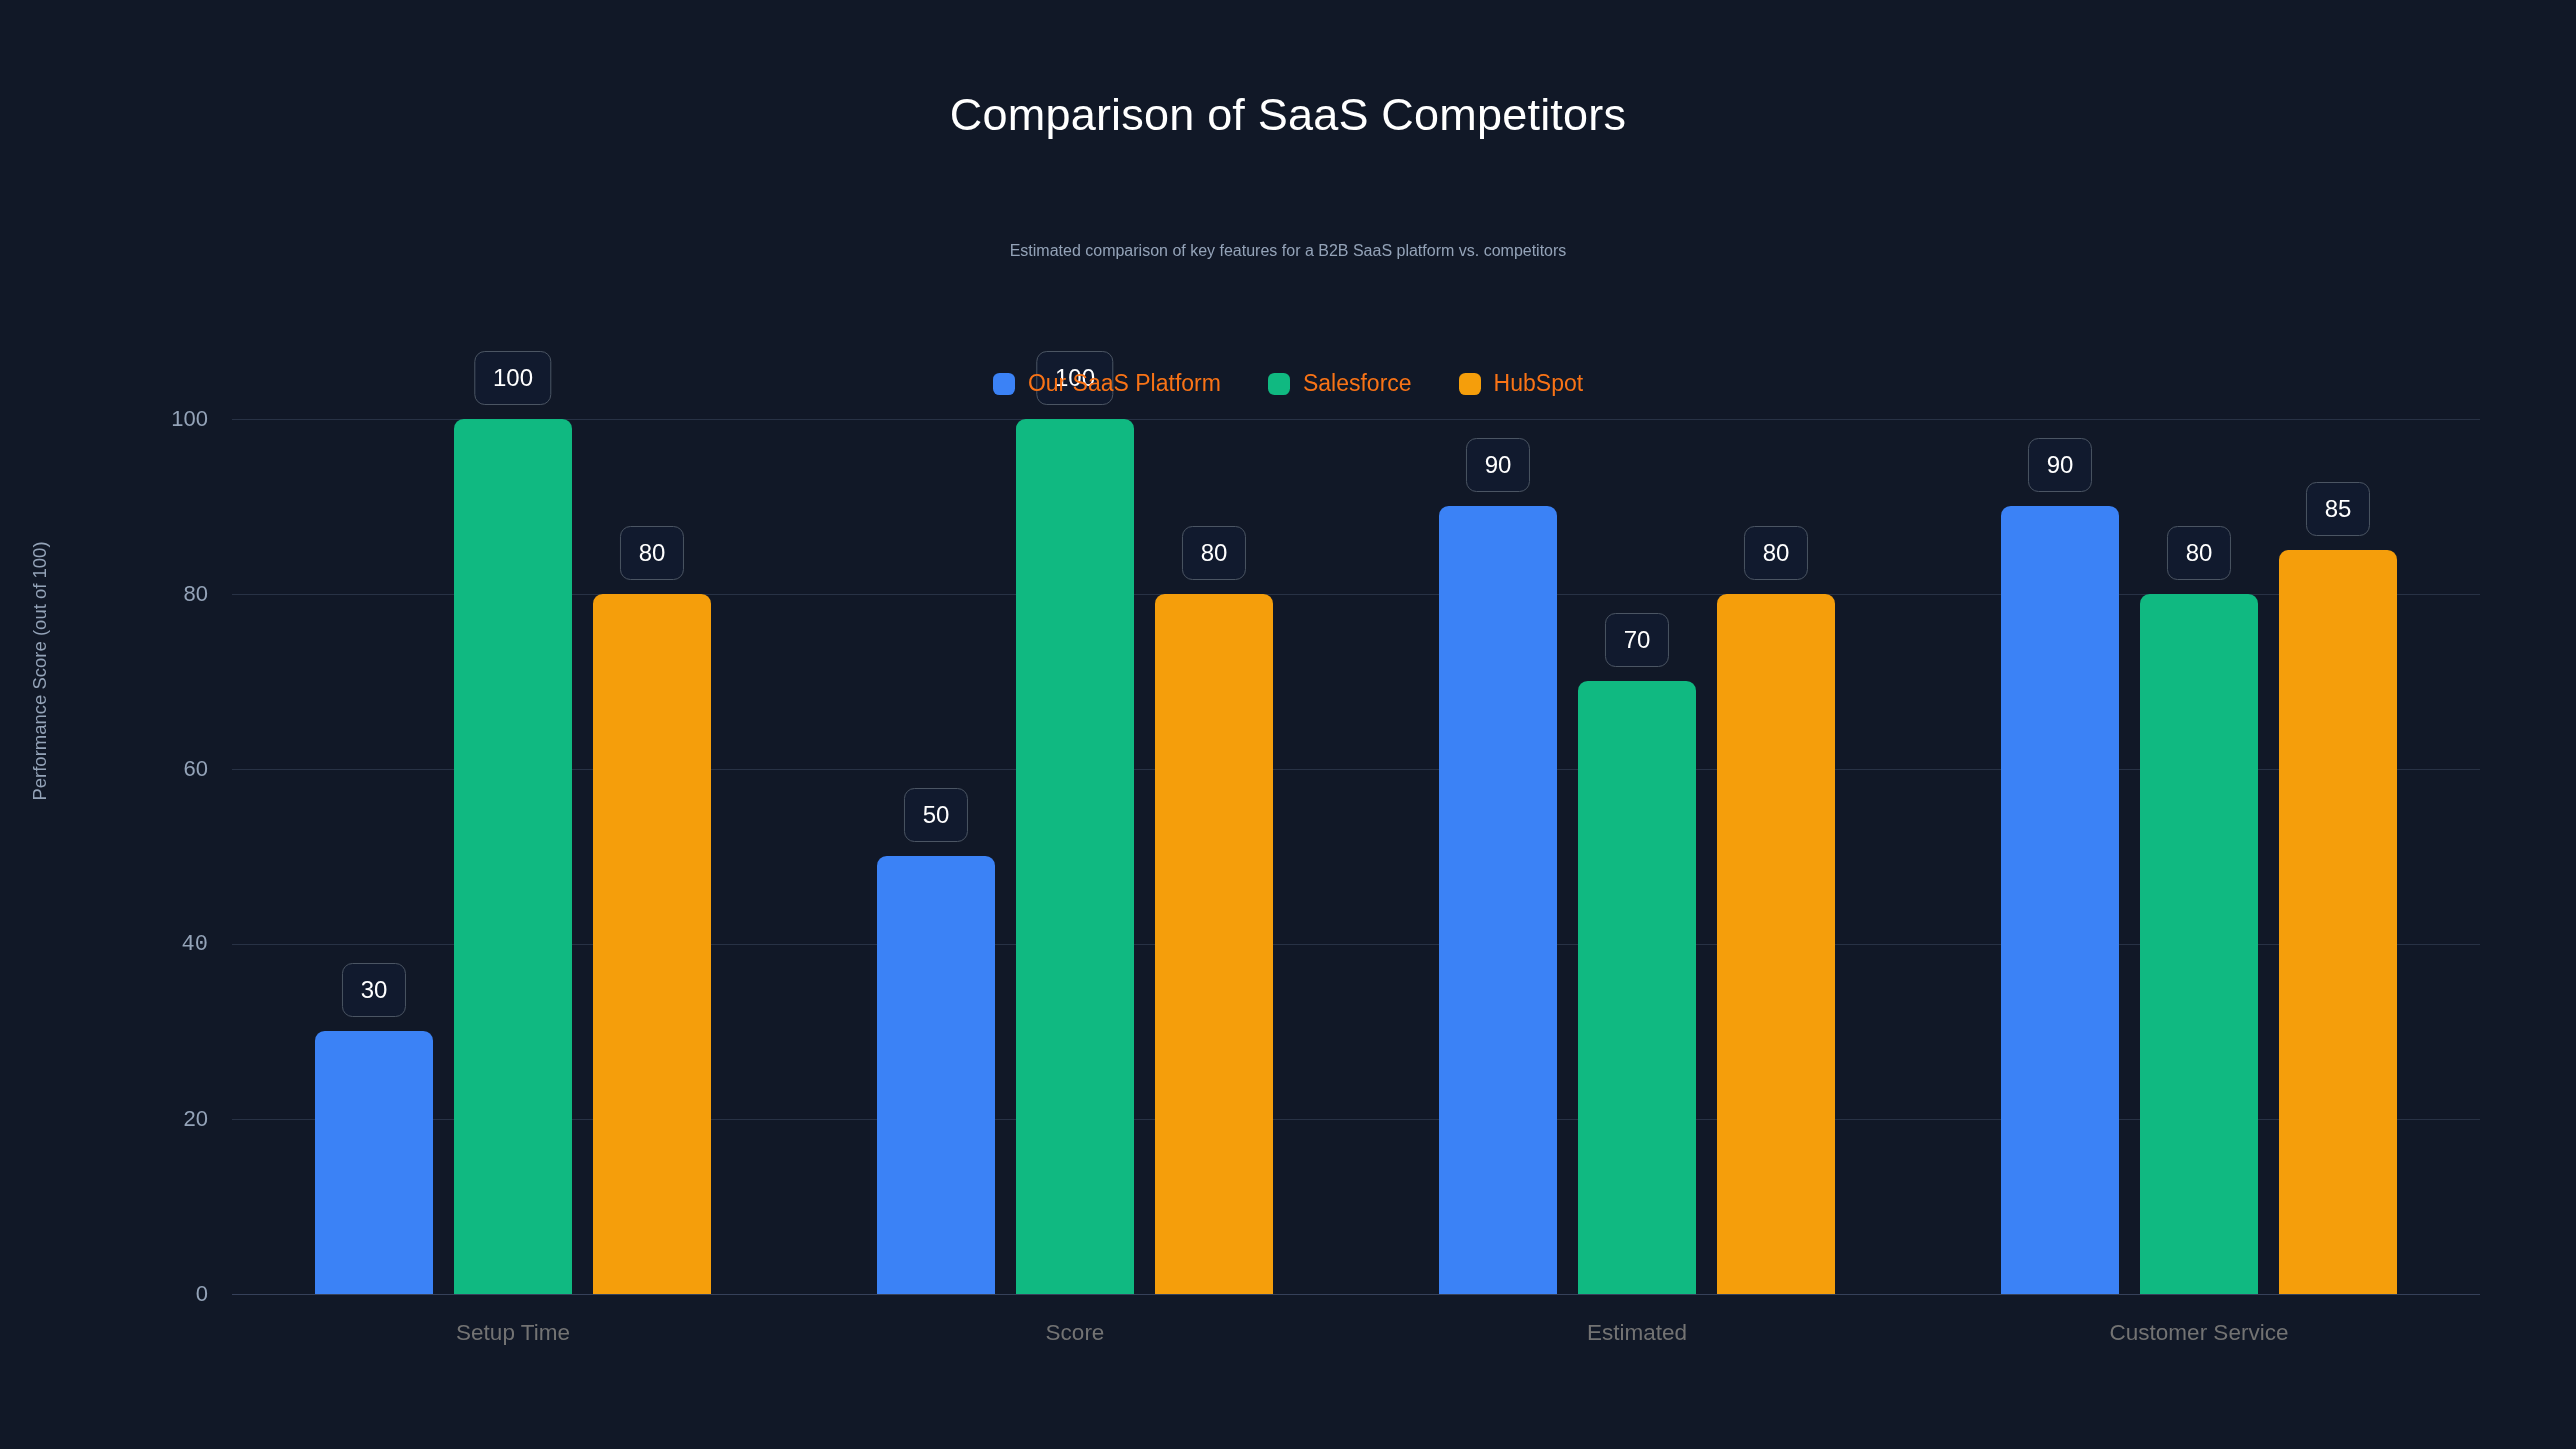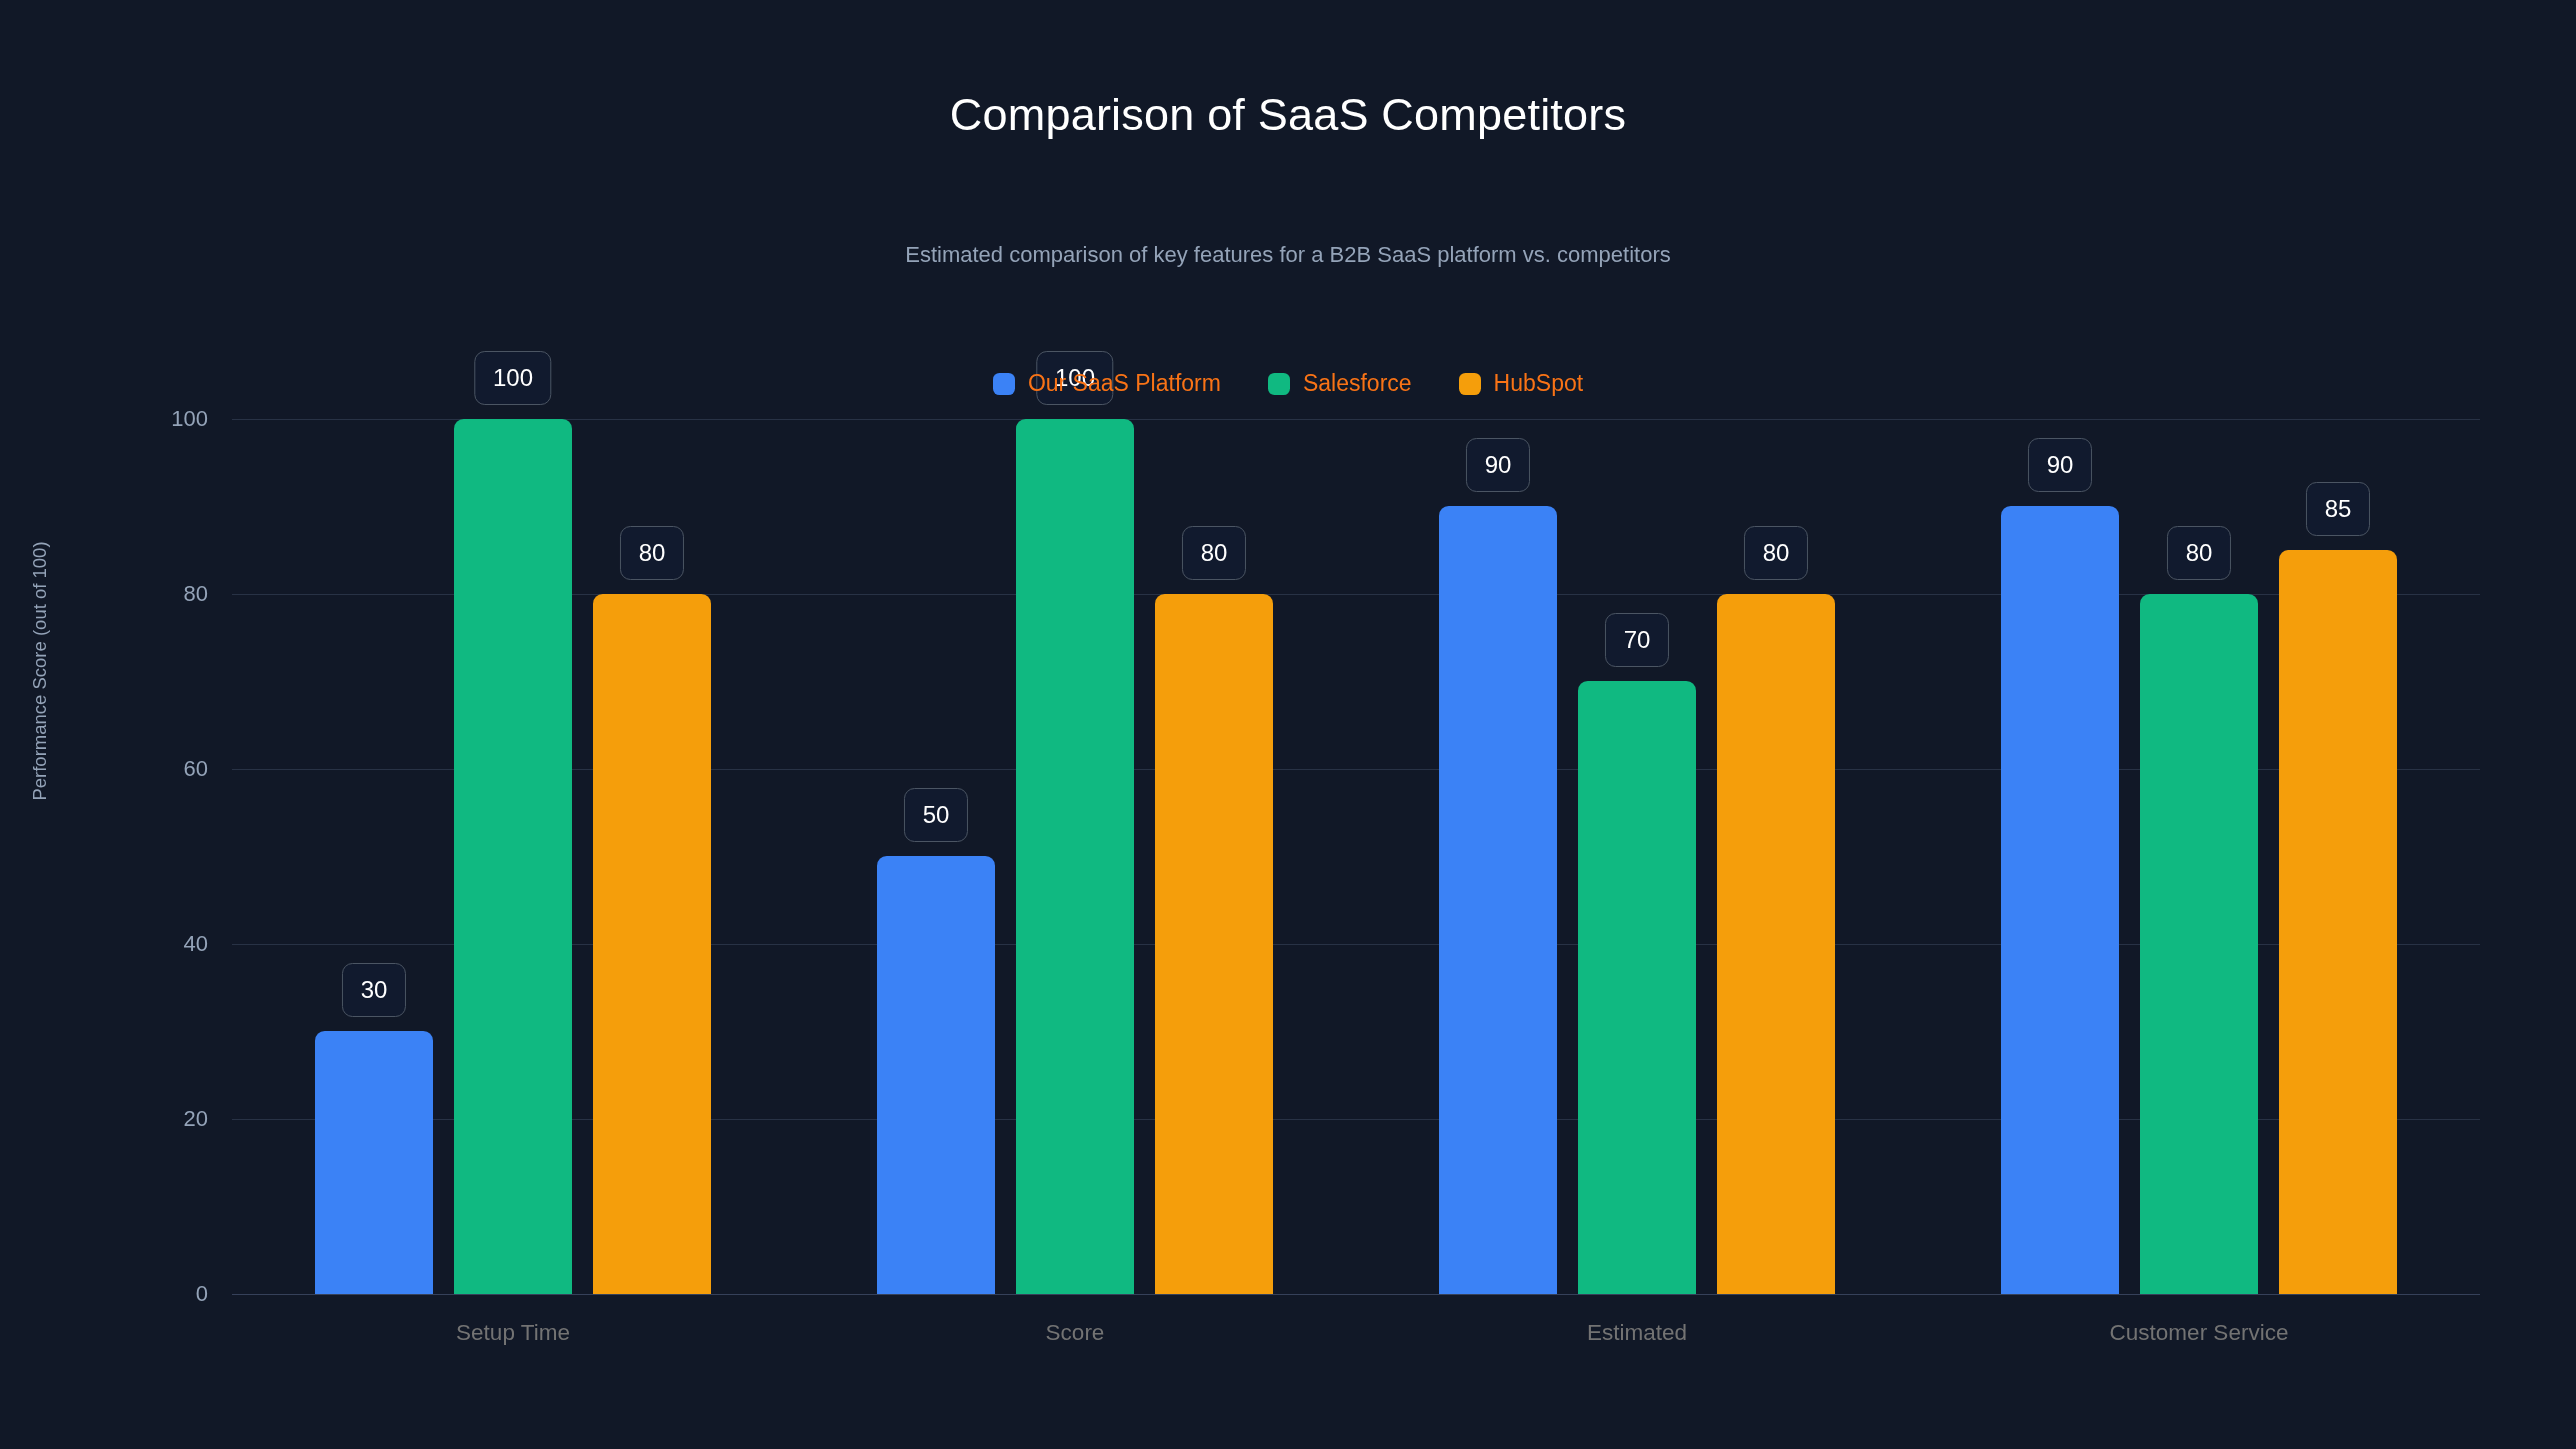--- a/index.html
+++ b/index.html
@@ -29,21 +29,21 @@
     letter-spacing: 0.2px;
     white-space: nowrap;
   }
   #chart-subtitle {
     position: absolute;
     left: 0;
     top: 242px;
     width: 2576px;
     text-align: center;
     color: #94a3b8;
-    font-size: 22px;
+    font-size: 16px;
     font-weight: 400;
     white-space: nowrap;
   }
 
   
   #legend {
     position: absolute;
     left: 0;
     top: 370px;
     width: 2576px;
@@ -206,21 +206,21 @@
       <div class="gridline" style="top: 350px;"></div>
       <div class="gridline" style="top: 525px;"></div>
       <div class="gridline" style="top: 700px;"></div>
       <div class="gridline axis-base" style="top: 875px;"></div>
     </div>
 
   <div id="ytick-wrap">
       <div class="ytick" style="top: 0px;">100</div>
       <div class="ytick" style="top: 175px;">80</div>
       <div class="ytick" style="top: 350px;">60</div>
-      <div class="ytick" style="top: 525px;">40</div>
+      <div class="ytick" style="top: 525px; font-family: Liberation Mono, monospace;">40</div>
       <div class="ytick" style="top: 700px;">20</div>
       <div class="ytick" style="top: 875px;">0</div>
     </div>
   <div id="yaxis-title">Performance Score (out of 100)</div>
 
   <div id="bars-layer">
       <div class="bar-group">
         <div class="bar" style="background: rgb(59, 130, 246); height: 263px;">
           <div class="bar-badge">30</div>
         </div>

